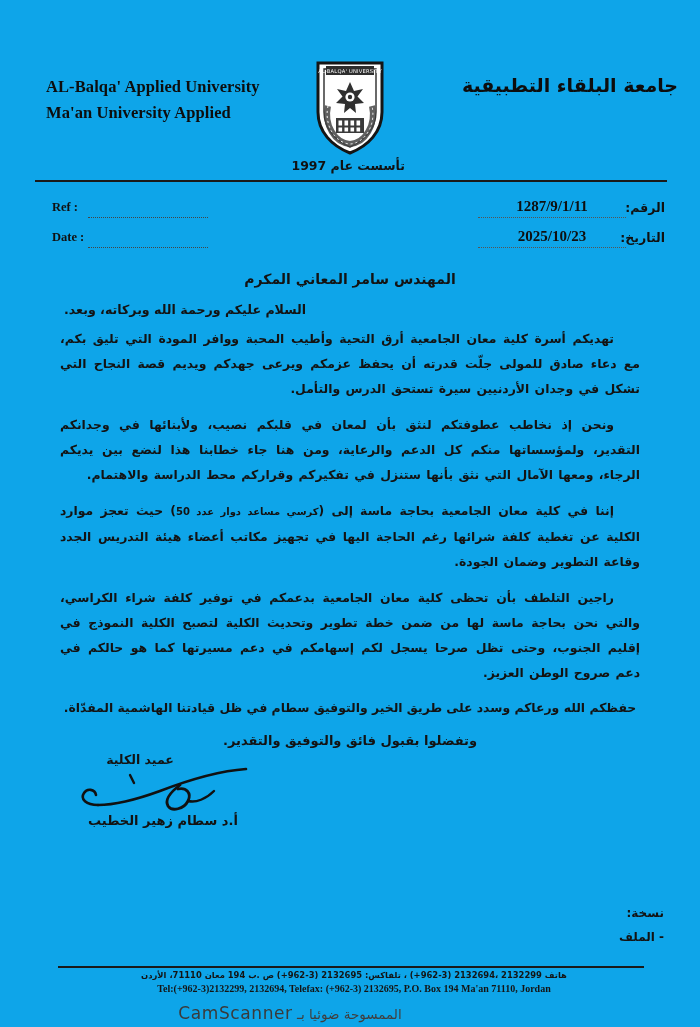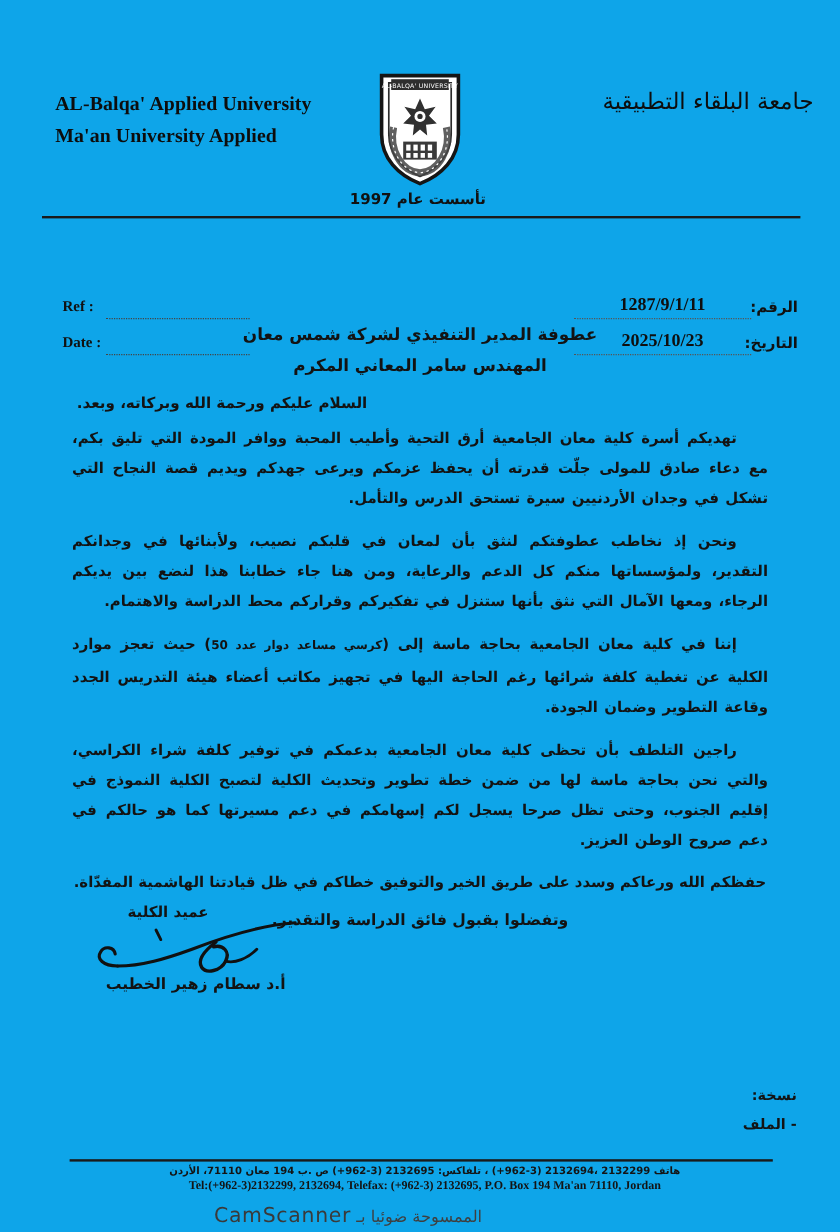--- a/index.html
+++ b/index.html
@@ -42,21 +42,21 @@
     color: #0d0d0d;
   }
   .lh-ar {
     position: absolute;
     right: 22px;
     top: 12px;
     width: 260px;
     text-align: right;
     direction: rtl;
     font-family: "DejaVu Sans", sans-serif;
-    font-weight: 400;
+    font-weight: 700;
     font-size: 19px;
     line-height: 30px;
     letter-spacing: 1.5px;
     color: #0d0d0d;
   }
   .lh-ar .line2 { letter-spacing: 2.4px; }
 
   .crest-wrap {
     position: absolute;
     left: 50%;
@@ -78,21 +78,21 @@
 
   .rule-top {
     position: absolute;
     left: 35px;
     right: 33px;
     top: 180px;
     border-top: 2px solid #1a1a1a;
   }
 
   
-  .refblock { position: absolute; top: 196px; left: 0; width: 700px; height: 62px; margin-top: 48px; }
+  .refblock { position: absolute; top: 196px; left: 0; width: 700px; height: 62px; }
 
   .ref-en {
     position: absolute;
     left: 52px;
     direction: ltr;
     text-align: left;
     font-family: "Liberation Serif", "DejaVu Serif", serif;
     font-weight: 700;
     font-size: 12.5px;
     color: #111;
@@ -343,37 +343,36 @@
     <div class="ref-ar a1">الرقم:</div>
     <div class="ref-val v1">1287/9/1/11</div>
 
     <div class="ref-ar a2">التاريخ:</div>
     <div class="ref-val v2">2025/10/23</div>
   </div>
 
   <div class="body">
 
     <div class="addressee">
-      <div>عطوفة المدير التنفيذي لشركة شمس معان</div>
       <div>المهندس سامر المعاني المكرم</div>
     </div>
 
     <div class="salutation">السلام عليكم ورحمة الله وبركاته، وبعد.</div>
 
     <p class="para">تهديكم أسرة كلية معان الجامعية أرق التحية وأطيب المحبة ووافر المودة التي تليق بكم، مع دعاء صادق للمولى جلّت قدرته أن يحفظ عزمكم ويرعى جهدكم ويديم قصة النجاح التي تشكل في وجدان الأردنيين سيرة تستحق الدرس والتأمل.</p>
 
     <p class="para">ونحن إذ نخاطب عطوفتكم لنثق بأن لمعان في قلبكم نصيب، ولأبنائها في وجدانكم التقدير، ولمؤسساتها منكم كل الدعم والرعاية، ومن هنا جاء خطابنا هذا لنضع بين يديكم الرجاء، ومعها الآمال التي نثق بأنها ستنزل في تفكيركم وقراركم محط الدراسة والاهتمام.</p>
 
     <p class="para"><span>إننا في كلية معان الجامعية بحاجة ماسة إلى (</span><b class="emph">كرسي مساعد دوار عدد 50</b><span>) حيث تعجز موارد الكلية عن تغطية كلفة شرائها رغم الحاجة اليها في تجهيز مكاتب أعضاء هيئة التدريس الجدد وقاعة التطوير وضمان الجودة.</span></p>
 
     <p class="para">راجين التلطف بأن تحظى كلية معان الجامعية بدعمكم في توفير كلفة شراء الكراسي، والتي نحن بحاجة ماسة لها من ضمن خطة تطوير وتحديث الكلية لتصبح الكلية النموذج في إقليم الجنوب، وحتى تظل صرحا يسجل لكم إسهامكم في دعم مسيرتها كما هو حالكم في دعم صروح الوطن العزيز.</p>
 
-    <p class="center-line">حفظكم الله ورعاكم وسدد على طريق الخير والتوفيق خطاكم في ظل قيادتنا الهاشمية المفدّاة.</p>
-
-    <p class="closing">وتفضلوا بقبول فائق الدراسة والتقدير.</p>
+    <p class="center-line">حفظكم الله ورعاكم وسدد على طريق الخير والتوفيق سطام في ظل قيادتنا الهاشمية المفدّاة.</p>
+
+    <p class="closing">وتفضلوا بقبول فائق والتوفيق والتقدير.</p>
   </div>
 
   <div class="signature">
     <div class="sig-title">عميد الكلية</div>
     <svg class="sig-mark" width="190" height="56" viewBox="0 0 190 56">
       <path d="M178 8 C150 10 118 20 92 30 C70 38 50 44 30 44" fill="none" stroke="#111" stroke-width="2.6" stroke-linecap="round"></path>
       <path d="M30 44 C18 44 12 38 16 32 C19 27 27 28 28 34" fill="none" stroke="#111" stroke-width="2.6" stroke-linecap="round"></path>
       <path d="M112 24 C104 30 96 38 100 45 C104 51 116 48 120 40 C124 32 118 26 110 28" fill="none" stroke="#111" stroke-width="2.8" stroke-linecap="round"></path>
       <path d="M120 40 C128 42 138 38 146 30" fill="none" stroke="#111" stroke-width="2.4" stroke-linecap="round"></path>
       <path d="M62 14 L66 22" fill="none" stroke="#111" stroke-width="2.4" stroke-linecap="round"></path>

